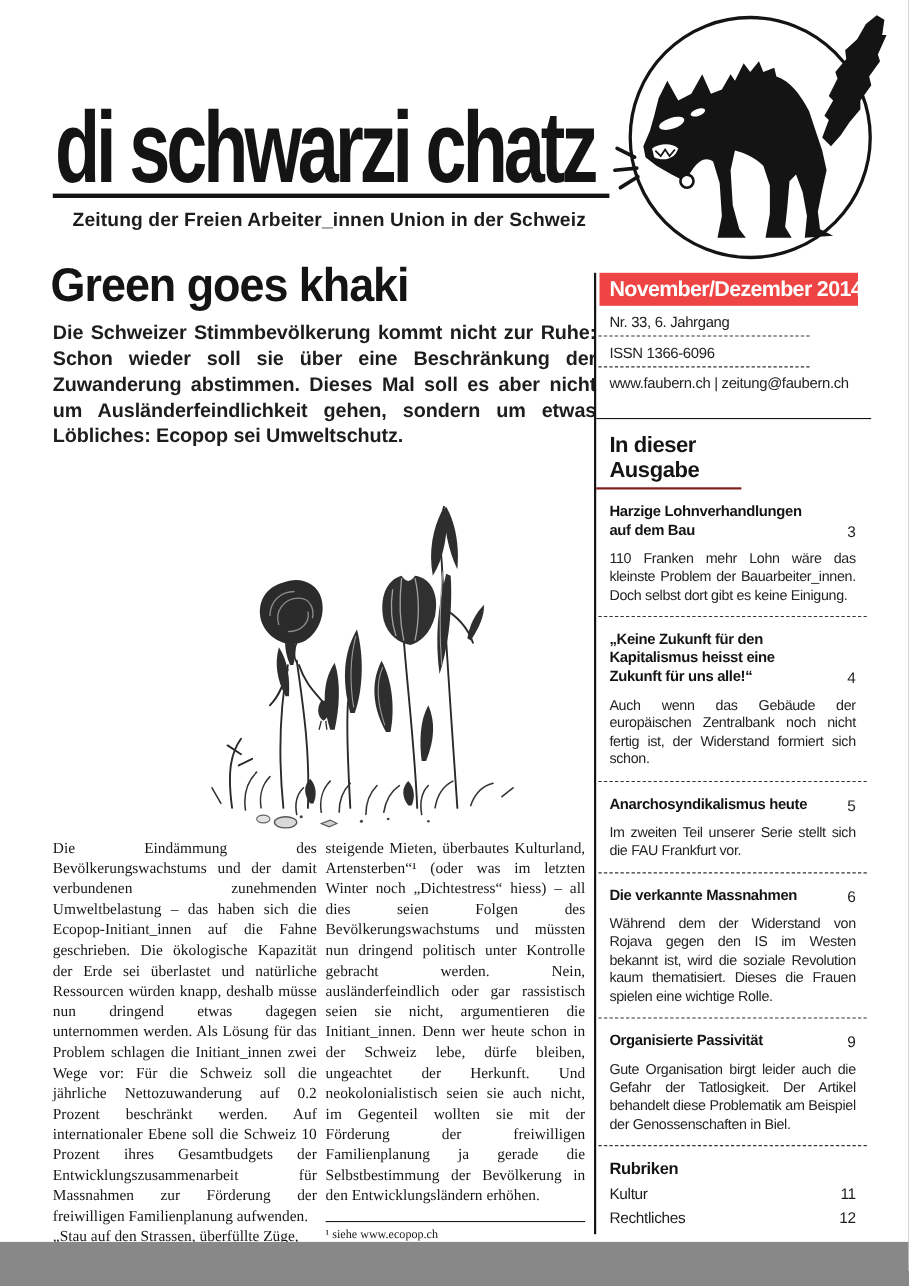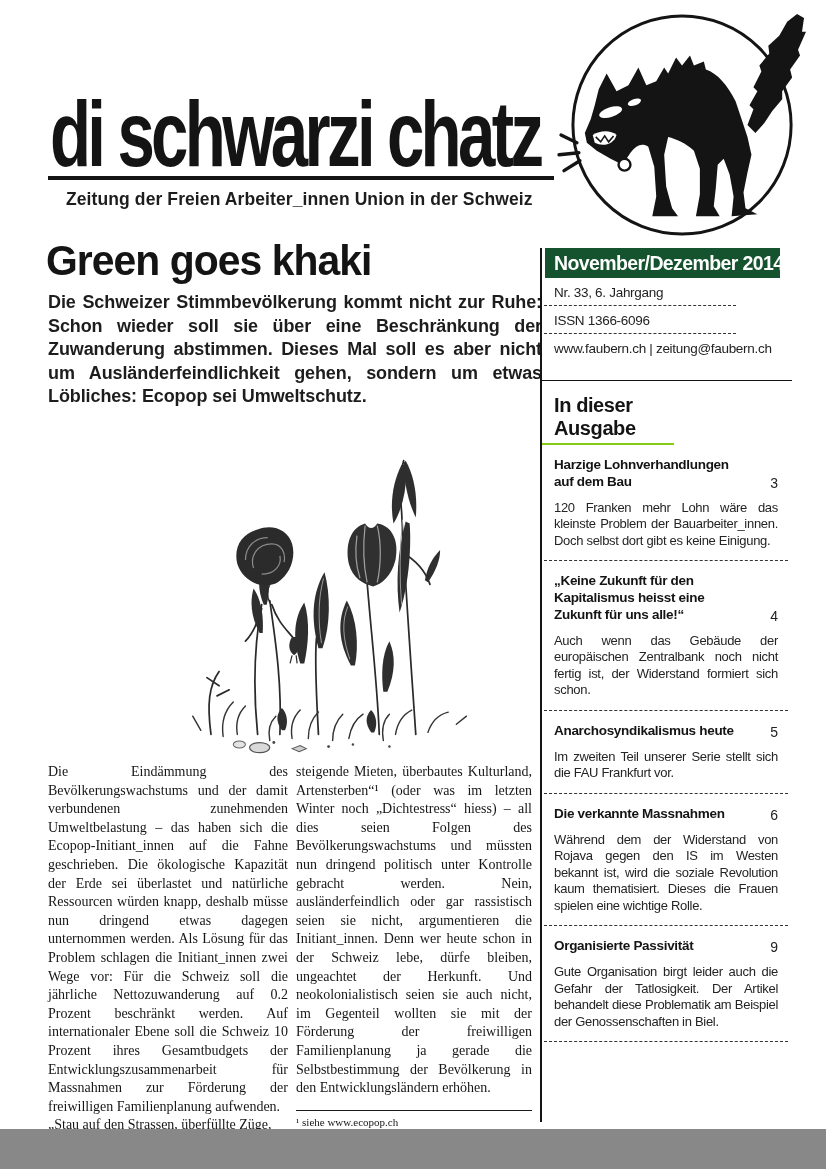--- a/index.html
+++ b/index.html
@@ -61,32 +61,32 @@
     text-align:right;
   }
   
   .sidebar{
     position:absolute;left:540px;top:248px;width:252px;height:874px;
     border-left:2px solid #141414;
     box-sizing:border-box;
   }
   .banner{
     margin-left:3px;width:226px;height:30px;line-height:30px;
-    background:#14532d;color:#ffffff;
+    background:#ef4444;color:#ffffff;
     font-size:19.5px;font-weight:bold;letter-spacing:-0.6px;
     padding-left:9px;white-space:nowrap;
   }
   .info-line{
     margin:7px 0 5px 12px;font-size:13.5px;letter-spacing:-0.3px;color:#222;
   }
   .dash-short{border-top:1.5px dashed #333;width:192px;margin:5px 0 5px 2px;}
   .solid-rule{border-top:1.5px solid #141414;width:100%;margin-top:24px;}
   .toc-header{
     margin:13px 0 0 0;padding:0 0 3px 12px;width:120px;
-    border-bottom:2px solid #84cc16;
+    border-bottom:2px solid #7f1d1d;
     font-size:20px;letter-spacing:-0.4px;color:#141414;
   }
   .toc-item{margin:12px 14px 0 12px;}
   .toc-trow{display:flex;justify-content:space-between;align-items:flex-end;gap:16px;}
   .toc-title{
     font-size:13.5px;font-weight:bold;line-height:1.25;
     letter-spacing:-0.3px;padding-right:10px;color:#141414;
   }
   .toc-page{font-size:14px;color:#222;flex:none;}
   .toc-desc{
@@ -225,21 +225,21 @@
     <div class="info-line">www.faubern.ch | zeitung@faubern.ch</div>
     <div class="solid-rule"></div>
 
     <h3 class="toc-header">In dieser Ausgabe</h3>
 
     <div class="toc-item">
       <div class="toc-trow">
         <span class="toc-title">Harzige Lohnverhandlungen auf dem Bau</span>
         <span class="toc-page">3</span>
       </div>
-      <p class="toc-desc">120 Franken mehr Lohn wäre das kleinste Problem der Bauarbeiter_innen. Doch selbst dort gibt es keine Einigung.</p>
+      <p class="toc-desc">110 Franken mehr Lohn wäre das kleinste Problem der Bauarbeiter_innen. Doch selbst dort gibt es keine Einigung.</p>
     </div>
     <div class="dash-long"></div>
 
     <div class="toc-item">
       <div class="toc-trow">
         <span class="toc-title">„Keine Zukunft für den Kapitalismus heisst eine Zukunft für uns alle!“</span>
         <span class="toc-page">4</span>
       </div>
       <p class="toc-desc">Auch wenn das Gebäude der europäischen Zentralbank noch nicht fertig ist, der Widerstand formiert sich schon.</p>
     </div>
@@ -265,15 +265,26 @@
 
     <div class="toc-item">
       <div class="toc-trow">
         <span class="toc-title">Organisierte Passivität</span>
         <span class="toc-page">9</span>
       </div>
       <p class="toc-desc">Gute Organisation birgt leider auch die Gefahr der Tatlosigkeit. Der Artikel behandelt diese Problematik am Beispiel der Genossenschaften in Biel.</p>
     </div>
     <div class="dash-long"></div>
 
+    <div class="rubriken">
+      <div class="rubriken-header">Rubriken</div>
+      <div class="rubrik-row">
+        <span>Kultur</span>
+        <span>11</span>
+      </div>
+      <div class="rubrik-row">
+        <span>Rechtliches</span>
+        <span>12</span>
+      </div>
+    </div>
   </aside>
 
 </div>
 
 </body></html>

